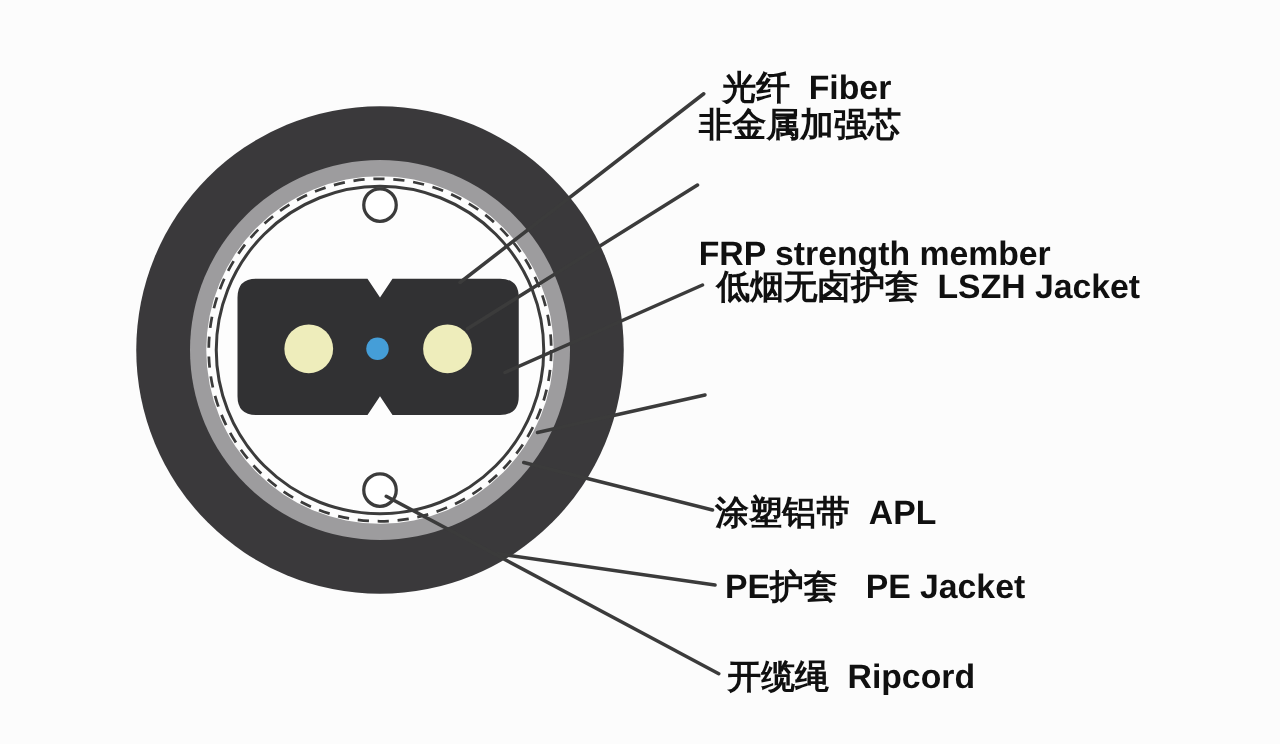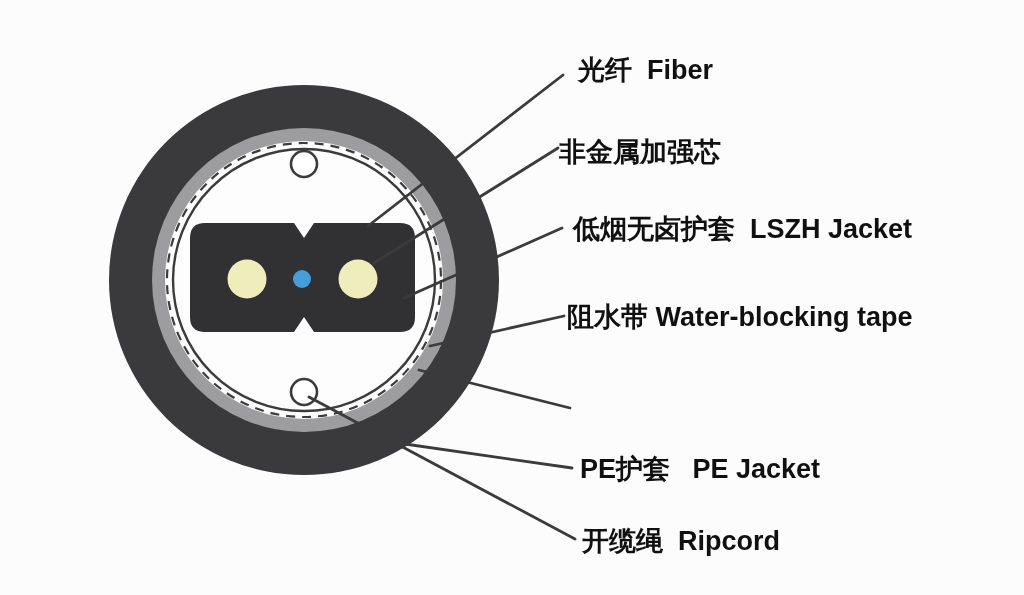--- a/index.html
+++ b/index.html
@@ -72,24 +72,25 @@
       <path d="M 570 408 L 419 370"></path>
       <path d="M 572 468 L 398 443"></path>
       <path d="M 309 397 L 575 539"></path>
     </g>
   </svg>
 
   <div class="label" style="left:578px; top:71px">光纤  Fiber</div>
 
   <div class="label label-multiline" style="left:559px; top:151px">
     <div>非金属加强芯</div>
+    <div>FRP strength member</div>
   </div>
 
   <div class="label" style="left:573px; top:230px">低烟无卤护套  LSZH Jacket</div>
 
-  <div class="label" style="left:567px; top:318px">阻水带 Water-blocking tape</div>
 
+  <div class="label" style="left:572px; top:411px">涂塑铝带  APL</div>
 
   <div class="label" style="left:582px; top:542px">开缆绳  Ripcord</div>
 
   <div class="label" style="left:580px; top:470px">PE护套   PE Jacket</div>
 
 </div>
 
 </body></html>

